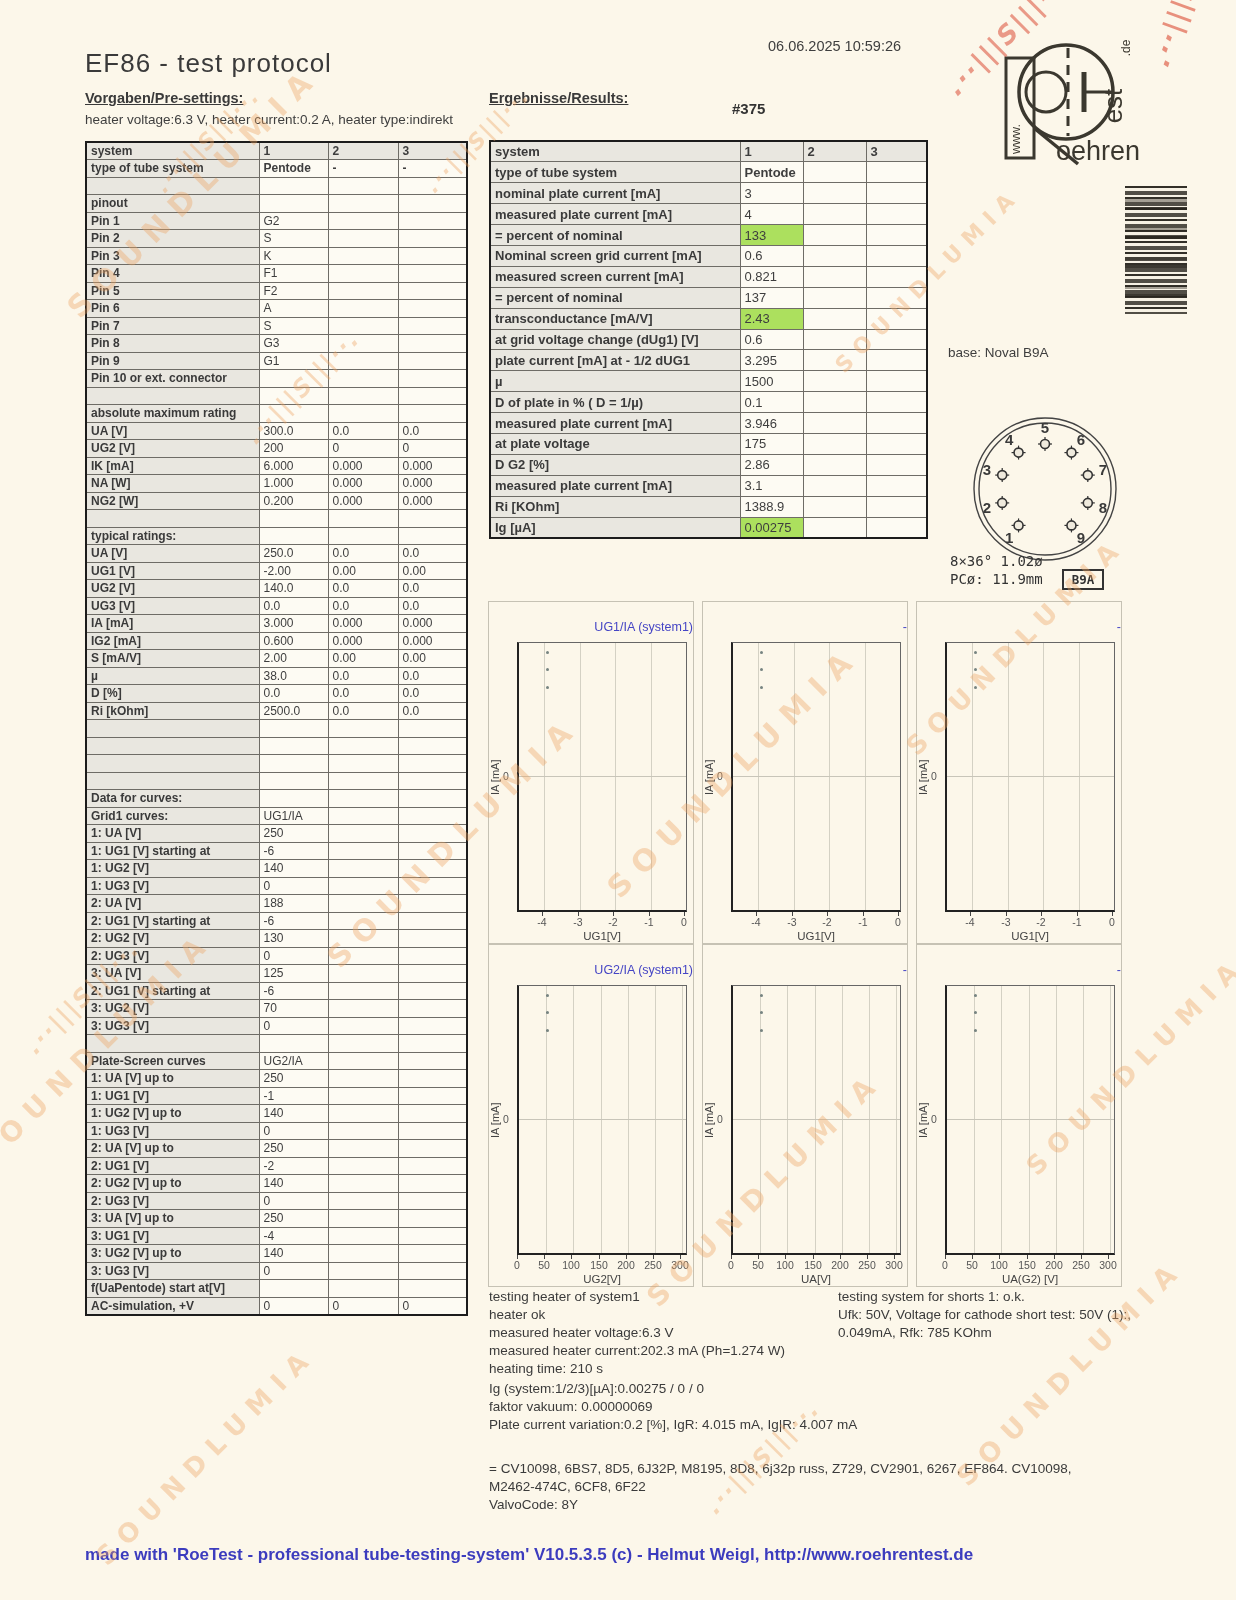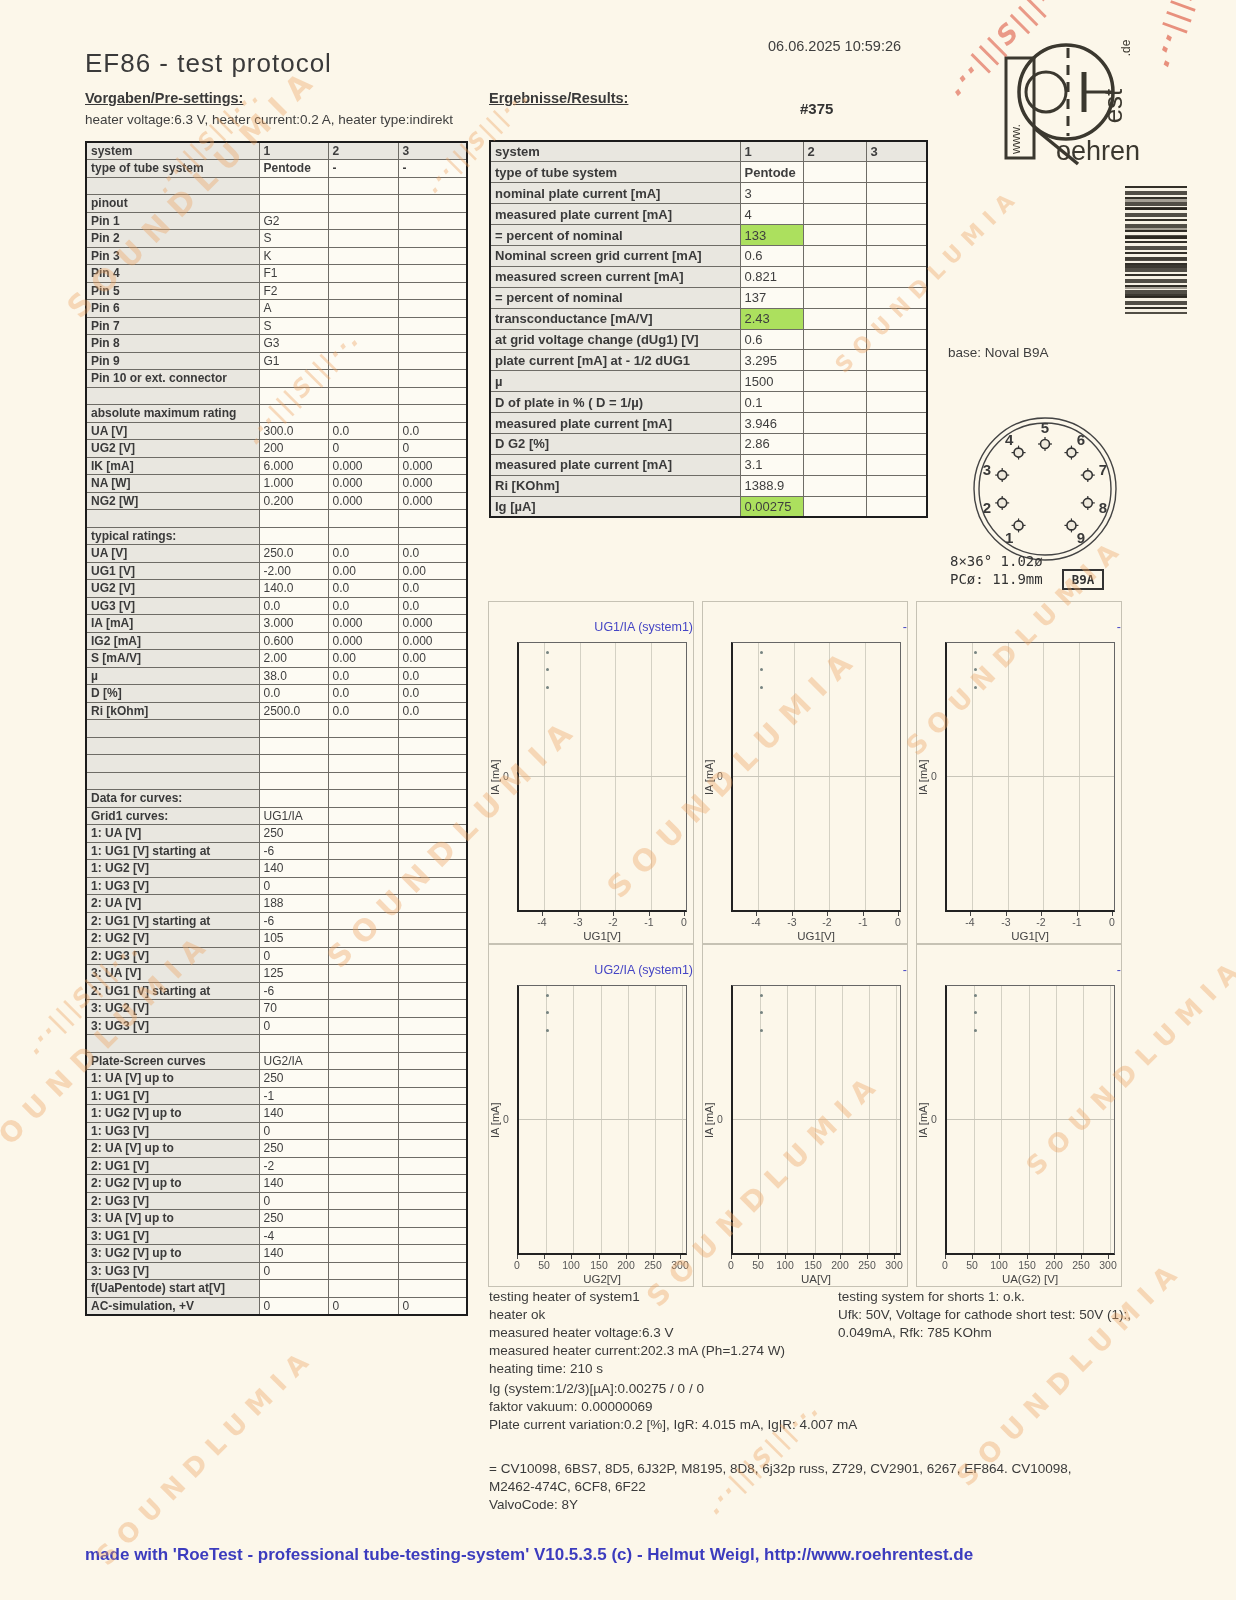--- a/index.html
+++ b/index.html
@@ -5,21 +5,21 @@
   html,body{margin:0;padding:0;background:#fcf7ea;}
   .page{position:relative;width:1236px;height:1600px;background:#fcf7ea;overflow:hidden;
         font-family:"Liberation Sans",sans-serif;color:#3c3c3c;}
   
   .title{position:absolute;left:85px;top:48px;font-size:26px;font-weight:normal;color:#3a3a3a;letter-spacing:1px;}
   .sec-head{position:absolute;font-size:14.5px;font-weight:bold;text-decoration:underline;color:#3a3a3a;}
   #pre-head{left:85px;top:90px;}
   #res-head{left:489px;top:90px;}
   .heater-line{position:absolute;left:85px;top:112px;font-size:13.5px;color:#3e3e3e;}
   .datetime{position:absolute;left:768px;top:38px;font-size:14.5px;color:#3e3e3e;text-align:right;}
-  .serial{position:absolute;left:800px;top:100px;font-size:15px;font-weight:bold;color:#333;}
+  .serial{position:absolute;left:732px;top:100px;font-size:15px;font-weight:bold;color:#333;}
   
   #logo-svg{position:absolute;left:1000px;top:36px;overflow:visible;}
   #logo-svg text{fill:#3b382f;font-family:"Liberation Sans",sans-serif;}
   
   .barcode{position:absolute;left:1125px;top:186px;width:62px;height:128px;background-color:#f6f1e4;
     background-image:
       repeating-linear-gradient(180deg, rgba(40,37,30,0.95) 0 2px, transparent 2px 5px, rgba(40,37,30,0.8) 5px 9px, transparent 9px 11px),
       repeating-linear-gradient(180deg, transparent 0 13px, rgba(120,115,105,0.65) 13px 16px, transparent 16px 21px, rgba(40,37,30,0.9) 21px 24px, transparent 24px 29px);}
   
   table{border-collapse:collapse;table-layout:fixed;position:absolute;background:#fdfbf3;border:2px solid #1c1c1c;}
@@ -391,21 +391,21 @@
           <td class="val"></td>
         </tr>
         <tr>
           <td class="lab">2: UG1 [V] starting at</td>
           <td class="val">-6</td>
           <td class="val"></td>
           <td class="val"></td>
         </tr>
         <tr>
           <td class="lab">2: UG2 [V]</td>
-          <td class="val">105</td>
+          <td class="val">130</td>
           <td class="val"></td>
           <td class="val"></td>
         </tr>
         <tr>
           <td class="lab">2: UG3 [V]</td>
           <td class="val">0</td>
           <td class="val"></td>
           <td class="val"></td>
         </tr>
         <tr>
@@ -613,20 +613,26 @@
         </tr>
         <tr>
           <td class="lab">D of plate in % ( D = 1/µ)</td>
           <td class="val">0.1</td>
           <td class="val"></td>
           <td class="val"></td>
         </tr>
         <tr>
           <td class="lab">measured plate current [mA]</td>
           <td class="val">3.946</td>
+          <td class="val"></td>
+          <td class="val"></td>
+        </tr>
+        <tr>
+          <td class="lab">at plate voltage</td>
+          <td class="val">175</td>
           <td class="val"></td>
           <td class="val"></td>
         </tr>
         <tr>
           <td class="lab">D G2 [%]</td>
           <td class="val">2.86</td>
           <td class="val"></td>
           <td class="val"></td>
         </tr>
         <tr>

